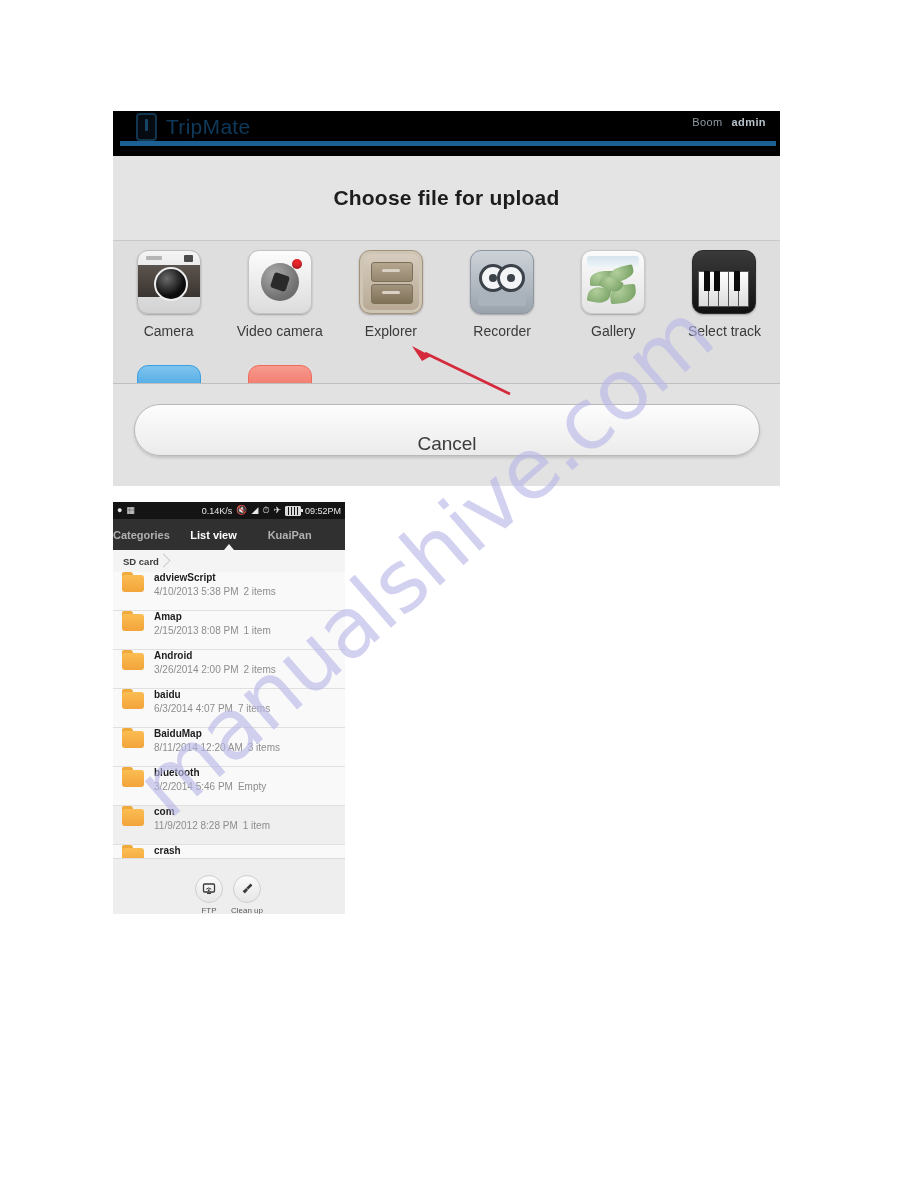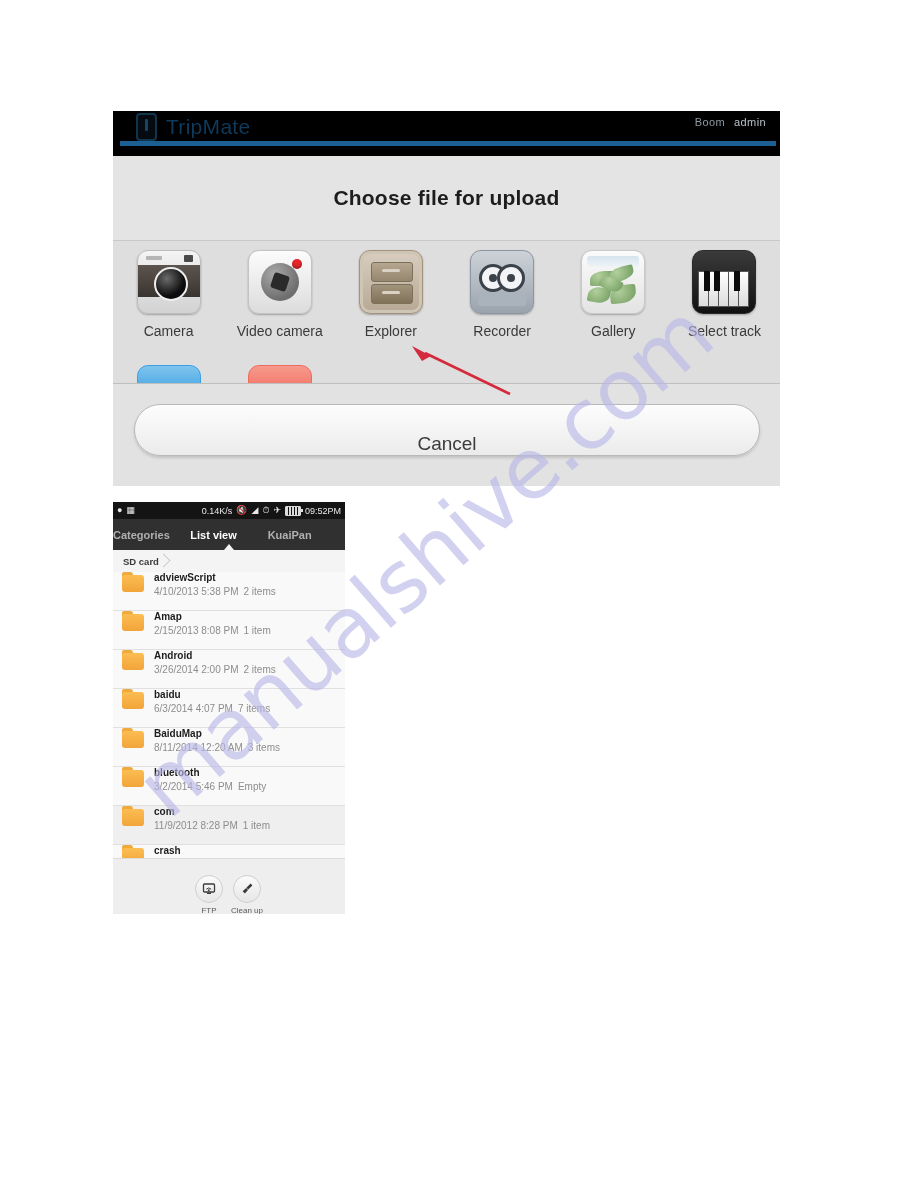--- a/index.html
+++ b/index.html
@@ -60,21 +60,21 @@
     content:"";position:absolute;left:50%;top:4px;margin-left:-1.5px;
     width:3px;height:12px;background:#174566;border-radius:1px;
   }
   .brand-name{
     font-size:21px;color:#0f3a5c;letter-spacing:.3px;
   }
   .topbar-user{
     position:absolute;right:14px;top:5px;
     font-size:11px;color:#8d9aa4;letter-spacing:.4px;
   }
-  .topbar-user b{font-weight:normal;color:#b7c2ca;margin-left:9px;}
+  .topbar-user b{font-weight:bold;color:#b7c2ca;margin-left:9px;}
   .blue-rule{
     position:absolute;left:7px;top:30px;width:656px;height:5px;
     background:#1c5f93;
   }
   .topbar-under{
     position:absolute;left:0;top:35px;width:667px;height:10px;background:#000;
   }
 
   .dlg-title-zone{
     position:absolute;left:0;top:45px;width:667px;height:84px;

